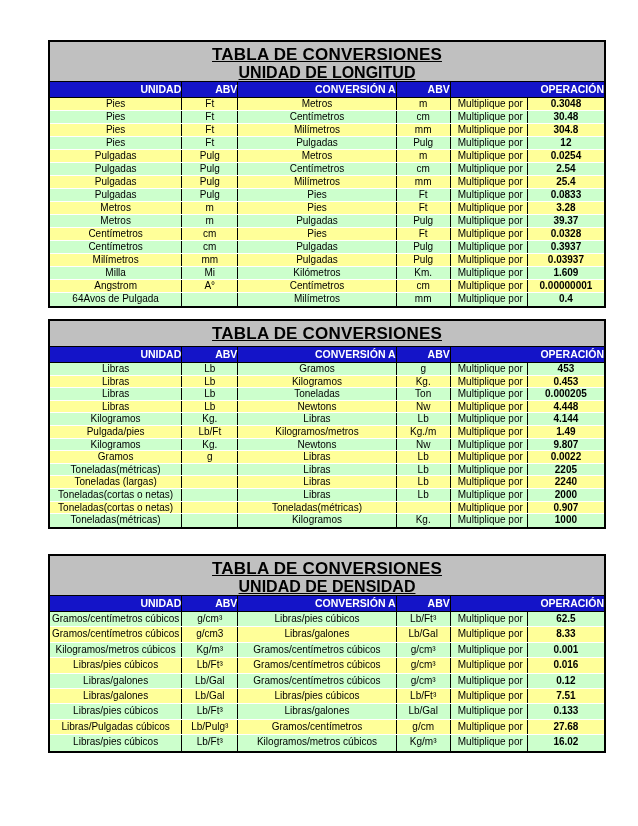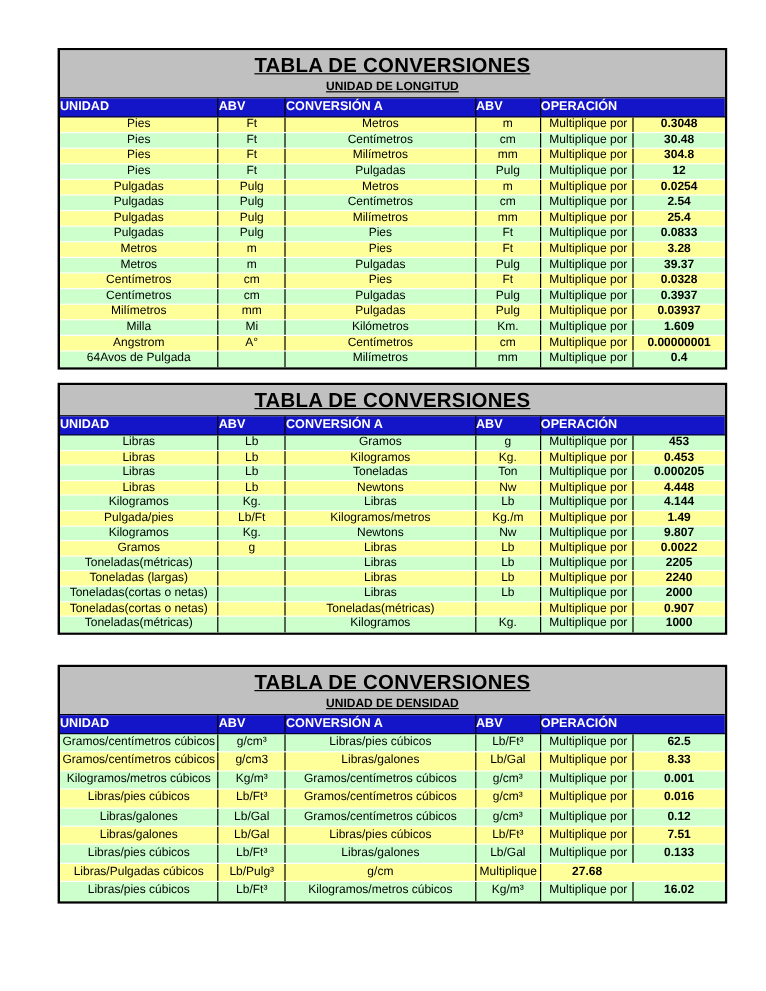--- a/index.html
+++ b/index.html
@@ -23,32 +23,32 @@
     background:var(--title-band,#C0C0C0);
     text-align:center;
     padding:3px 0 2px 0;
     border-bottom:1px solid var(--border,#000);
   }
   .title{
     font-size:17px;line-height:20px;font-weight:bold;
     text-decoration:underline;letter-spacing:0.2px;
   }
   .subtitle{
-    font-size:10px;line-height:13px;font-weight:bold;
+    font-size:16px;line-height:13px;font-weight:bold;
     text-decoration:underline;margin-top:1px;
   }
 
   .grid{display:grid;grid-template-columns:132fr 56fr 158fr 54fr 77fr 76fr;}
   .thead{
     background:var(--header-blue,#1414C8);
     color:var(--header-text,#fff);
     font-weight:bold;font-size:10.5px;line-height:15px;height:15px;
     border-bottom:1px solid var(--border,#000);
   }
-  .thead .hcell{text-align:left;border-right:1px solid var(--border,#000);box-sizing:border-box;}
+  .thead .hcell{text-align:right;border-right:1px solid var(--border,#000);box-sizing:border-box;}
   .thead .hcell:last-child{border-right:none;}
   .thead .span2{grid-column:span 2;}
 
   .row{border-bottom:1px solid #ffffff;box-sizing:border-box;}
   .tbody .row:last-child{border-bottom:none;}
   .t0 .row{height:13px;line-height:12px;}
   .t1 .row{height:12.6px;line-height:11.6px;}
   .t2 .row{height:15.4px;line-height:14.4px;}
   .row-yellow{background:var(--row-yellow,#FFFF99);}
   .row-green{background:var(--row-green,#CCFFCC);}
@@ -394,20 +394,21 @@
           <div class="cell c0">Libras/pies cúbicos</div>
           <div class="cell c1">Lb/Ft³</div>
           <div class="cell c2">Libras/galones</div>
           <div class="cell c3">Lb/Gal</div>
           <div class="cell c4">Multiplique por</div>
           <div class="cell c5">0.133</div>
         </div>
         <div class="grid row row-yellow">
           <div class="cell c0">Libras/Pulgadas cúbicos</div>
           <div class="cell c1">Lb/Pulg³</div>
+          <div class="cell c2">Gramos/centímetros</div>
           <div class="cell c3">g/cm</div>
           <div class="cell c4">Multiplique por</div>
           <div class="cell c5">27.68</div>
         </div>
         <div class="grid row row-green">
           <div class="cell c0">Libras/pies cúbicos</div>
           <div class="cell c1">Lb/Ft³</div>
           <div class="cell c2">Kilogramos/metros cúbicos</div>
           <div class="cell c3">Kg/m³</div>
           <div class="cell c4">Multiplique por</div>

